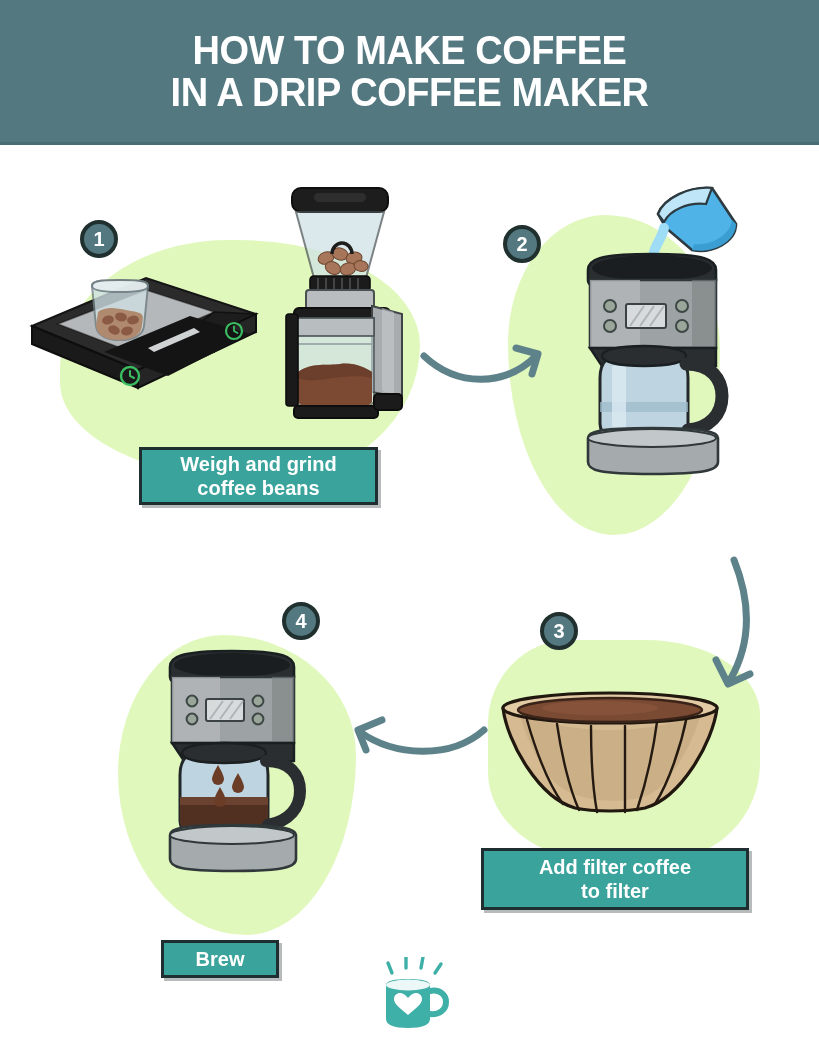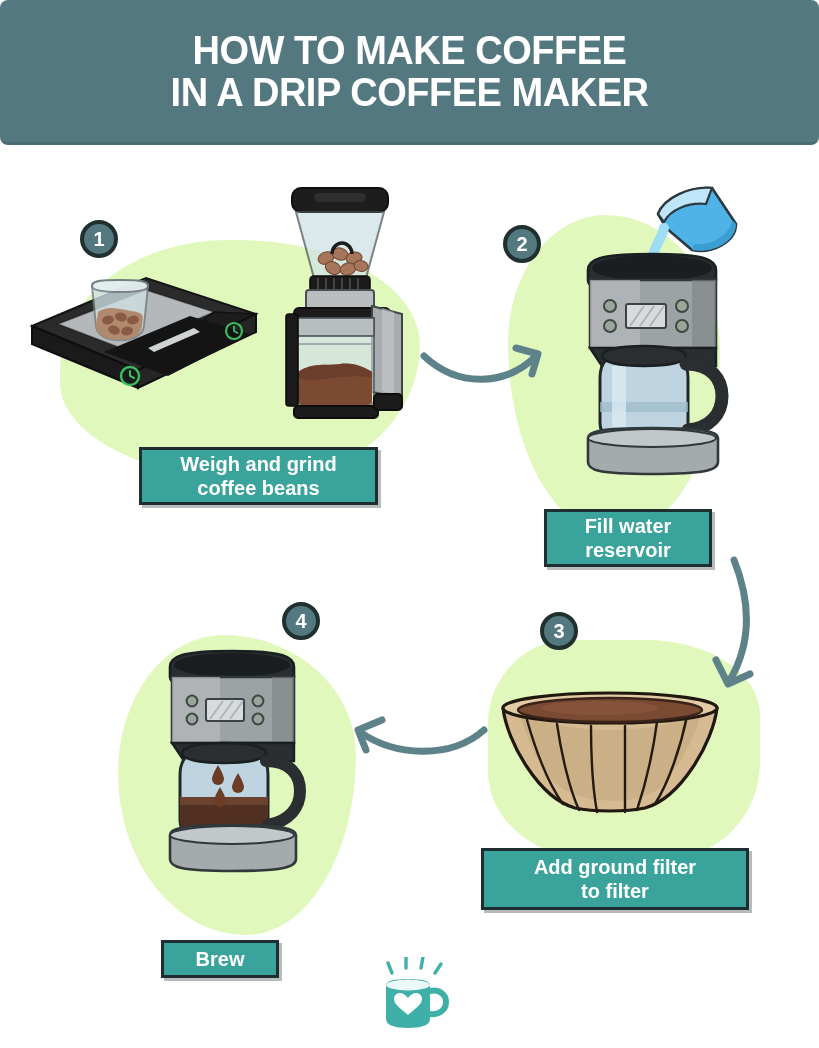--- a/index.html
+++ b/index.html
@@ -12,21 +12,20 @@
   }
   #page{position:relative;width:819px;height:1048px;background:#fff;overflow:hidden;}
 
   
   .header{
     position:absolute;left:0;top:0;width:819px;height:145px;
     background:#547880;
     display:flex;flex-direction:column;align-items:center;justify-content:center;
     box-sizing:border-box;
     border-bottom:3px solid #4a6c73;
-    border-radius:8px;
   }
   .header .line{
     color:#ffffff;
     font-family:"Liberation Sans", sans-serif;
     font-weight:bold;
     font-size:40px;
     line-height:42px;
     letter-spacing:-0.5px;
     transform:scaleX(0.95);
     text-align:center;
@@ -240,26 +239,20 @@
 
       <path d="M48,258 C48,252 58,248 112,248 C166,248 178,252 178,258 L178,282 C178,290 166,294 112,294 C58,294 48,290 48,282 Z" fill="#a5aaac" stroke="#30383a" stroke-width="2.6"></path>
       <ellipse cx="112" cy="258" rx="64" ry="9" fill="#c2c7c9" stroke="#30383a" stroke-width="2"></ellipse>
     </g>
   </svg>
 
   <div class="badge" style="left:503px;top:225px;">
     <span>2</span>
   </div>
 
-  <div class="chip" style="left:544px;top:509px;width:168px;height:58px;">
-    <div>
-      <div>Fill water</div>
-      <div>reservoir</div>
-    </div>
-  </div>
 
   <svg class="arrow" style="left:700px;top:552px;" width="110" height="160" viewBox="0 0 110 160">
     <path d="M34,8 C50,48 52,90 30,128" fill="none" stroke="#5d8289" stroke-width="7" stroke-linecap="round"></path>
     <path d="M16,108 L28,132 L50,122" fill="none" stroke="#5d8289" stroke-width="7" stroke-linecap="round" stroke-linejoin="round"></path>
   </svg>
 
   <svg class="art" style="left:495px;top:690px;" width="230" height="130" viewBox="0 0 230 130">
     <g>
 
       <path d="M8,18 C8,10 60,4 115,4 C170,4 222,10 222,18 C218,52 186,108 150,118 C132,122 98,122 80,118 C44,108 12,52 8,18 Z" fill="#d6bb92" stroke="#20170f" stroke-width="3.2"></path>
@@ -281,21 +274,21 @@
       <ellipse cx="105" cy="18" rx="58" ry="7" fill="#8e5a40" opacity="0.6"></ellipse>
     </g>
   </svg>
 
   <div class="badge" style="left:540px;top:612px;">
     <span>3</span>
   </div>
 
   <div class="chip" style="left:481px;top:848px;width:268px;height:62px;">
     <div>
-      <div>Add ground filter</div>
+      <div>Add filter coffee</div>
       <div>to filter</div>
     </div>
   </div>
 
   <svg class="arrow" style="left:334px;top:700px;" width="160" height="70" viewBox="0 0 160 70">
     <path d="M150,30 C116,60 60,56 26,32" fill="none" stroke="#5d8289" stroke-width="7" stroke-linecap="round"></path>
     <path d="M48,20 L24,30 L32,50" fill="none" stroke="#5d8289" stroke-width="7" stroke-linecap="round" stroke-linejoin="round"></path>
   </svg>
 
   <svg class="art" style="left:140px;top:645px;" width="200" height="270" viewBox="0 0 200 270">

